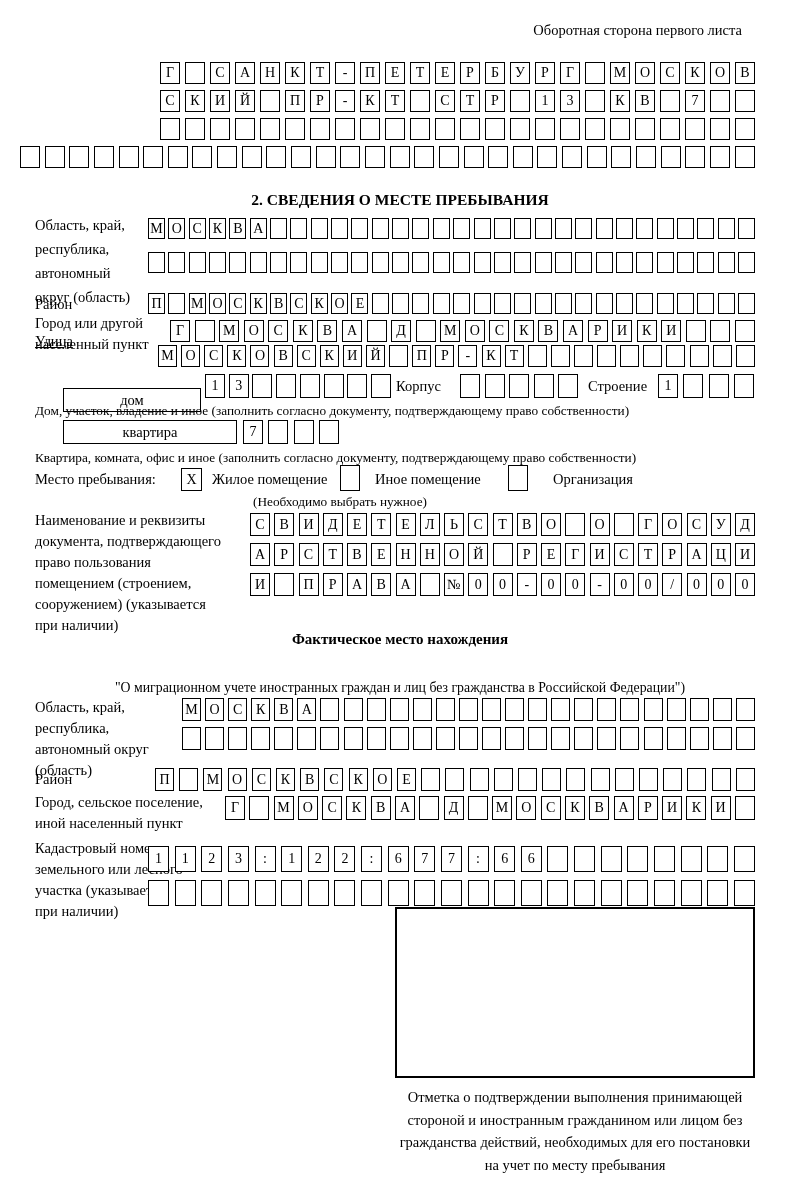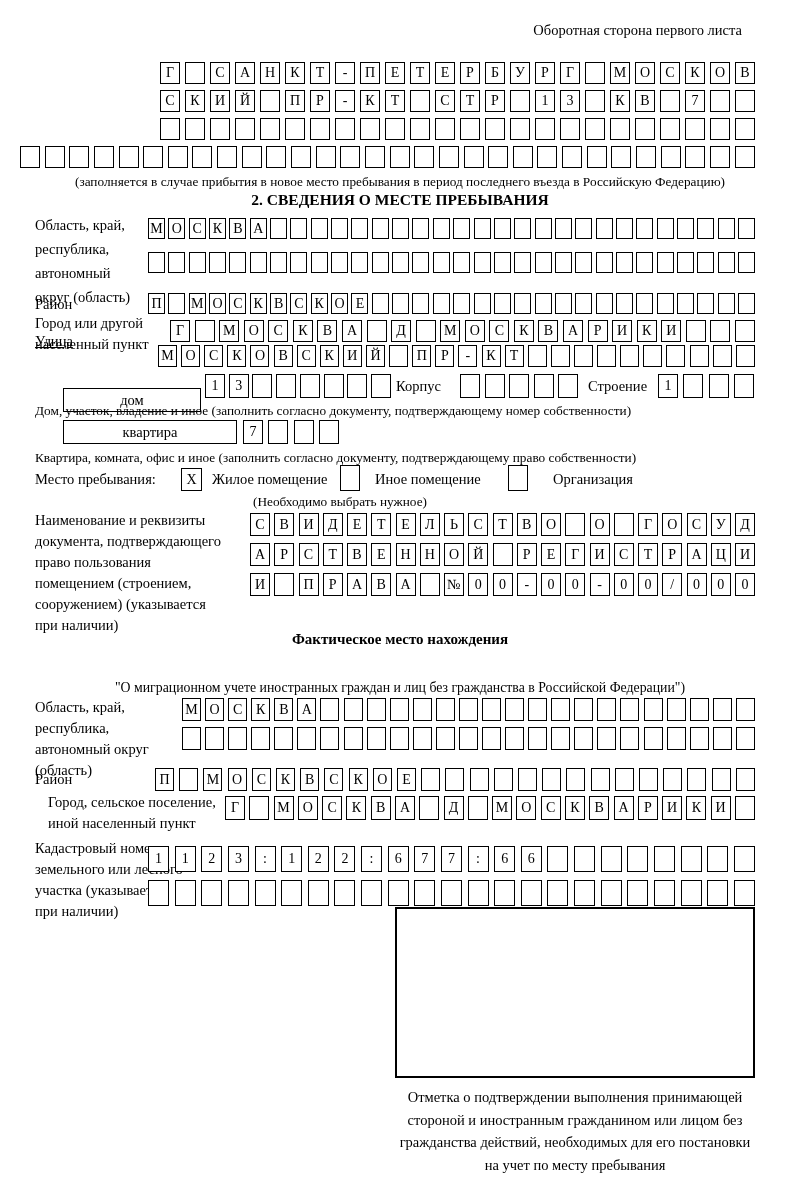--- a/index.html
+++ b/index.html
@@ -131,21 +131,20 @@
       <span class="cell"></span>
       <span class="cell"></span>
       <span class="cell"></span>
       <span class="cell"></span>
       <span class="cell"></span>
       <span class="cell"></span>
       <span class="cell"></span>
       <span class="cell"></span>
       <span class="cell"></span>
     </div>
-  <div class="cap ctr" style="top:173px;">(заполняется в случае прибытия в новое место пребывания в период последнего въезда в Российскую Федерацию)</div>
 
   <div class="title ctr" style="top:191px;">2. СВЕДЕНИЯ О МЕСТЕ ПРЕБЫВАНИЯ</div>
 
   <div class="lbl" style="left:35px;top:213px;line-height:24px;">Область, край,
 республика,
 автономный
 округ (область)</div>
   <div class="cells" style="left:148px;top:218px;width:607px;--cw:17px;--chh:21px;">
       <span class="cell">М</span>
       <span class="cell">О</span>
@@ -323,21 +322,21 @@
       <span class="cell"></span>
       <span class="cell"></span>
     </div>
   <div class="lbl" style="left:588px;top:375px;">Строение</div>
   <div class="cells" style="left:658px;top:374px;width:96px;--cw:20px;--chh:24px;">
       <span class="cell">1</span>
       <span class="cell"></span>
       <span class="cell"></span>
       <span class="cell"></span>
     </div>
-  <div class="cap" style="left:35px;top:402px;">Дом, участок, владение и иное (заполнить согласно документу, подтверждающему номер собственности)</div>
+  <div class="cap" style="left:35px;top:402px;">Дом, участок, владение и иное (заполнить согласно документу, подтверждающему право собственности)</div>
 
   <div class="widebox" style="left:63px;top:420px;width:174px;height:24px;">квартира</div>
   <div class="cells" style="left:243px;top:420px;width:96px;--cw:20px;--chh:24px;">
       <span class="cell">7</span>
       <span class="cell"></span>
       <span class="cell"></span>
       <span class="cell"></span>
     </div>
   <div class="cap" style="left:35px;top:449px;">Квартира, комната, офис и иное (заполнить согласно документу, подтверждающему право собственности)</div>
 
@@ -510,21 +509,21 @@
       <span class="cell"></span>
       <span class="cell"></span>
       <span class="cell"></span>
       <span class="cell"></span>
       <span class="cell"></span>
       <span class="cell"></span>
       <span class="cell"></span>
       <span class="cell"></span>
     </div>
 
-  <div class="lbl tight" style="left:35px;top:792px;margin-left:13px;">Город, сельское поселение,
+  <div class="lbl tight" style="left:35px;top:792px;">Город, сельское поселение,
 иной населенный пункт</div>
   <div class="cells" style="left:225px;top:796px;width:530px;--cw:20px;--chh:24px;">
       <span class="cell">Г</span>
       <span class="cell"></span>
       <span class="cell">М</span>
       <span class="cell">О</span>
       <span class="cell">С</span>
       <span class="cell">К</span>
       <span class="cell">В</span>
       <span class="cell">А</span>

